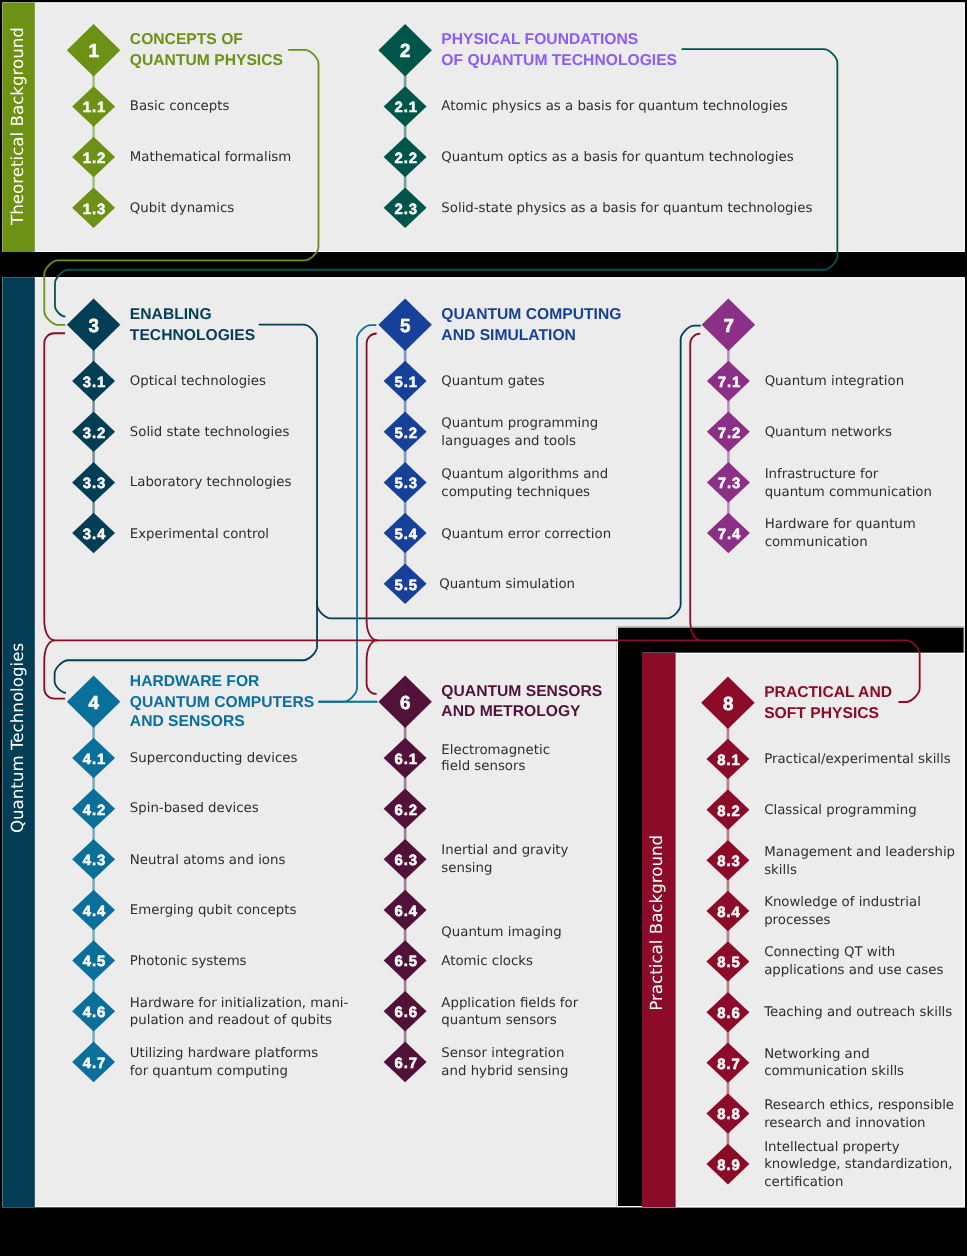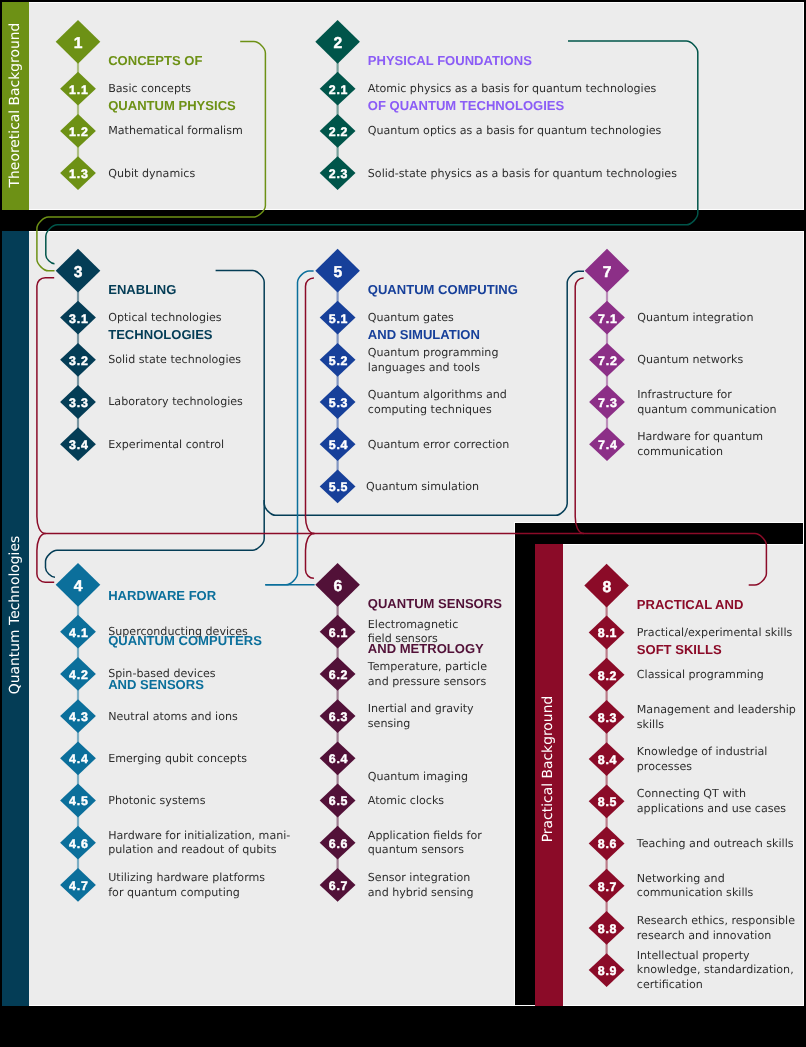--- a/index.html
+++ b/index.html
@@ -4,21 +4,21 @@
 <title>Quantum Technology Competence Framework</title>
 <style>
 html,body{margin:0;padding:0;background:#000;}
 body{width:806px;height:1047px;overflow:hidden;font-family:"DejaVu Sans",sans-serif;-webkit-font-smoothing:antialiased;text-rendering:geometricPrecision;}
 #root{position:relative;width:806px;height:1047px;background:#000;}
 .panel{position:absolute;background:#ececec;box-sizing:border-box;border:1px solid #fdfdfd;}
 .band{position:absolute;overflow:hidden;}
 .band>span{position:absolute;left:50%;top:50%;transform:translate(-50%,-50%) rotate(-90deg);white-space:nowrap;color:#fff;font-size:13.9px;line-height:1;}
 svg.layer{position:absolute;left:0;top:0;width:806px;height:1047px;overflow:visible;}
 .sec-title{position:absolute;font-family:"Liberation Sans",sans-serif;font-weight:700;font-size:13.05px;line-height:16.4px;white-space:nowrap;}
-.sec-title span{display:block;margin-top:28px;}
+.sec-title span{display:block;}
 .item-text{position:absolute;font-size:11.1px;line-height:14.8px;color:#2e2e2e;white-space:nowrap;}
 .item-text span{display:block;}
 text.dnum{font-family:"Liberation Sans",sans-serif;font-weight:700;fill:#fff;text-anchor:middle;dominant-baseline:central;paint-order:stroke;stroke:#fff;stroke-width:0.45px;stroke-linejoin:round;}
 text.dnum.main{font-size:15.7px;}
 text.dnum.sub{font-size:12.4px;letter-spacing:0.8px;}
 </style>
 </head>
 <body>
 
 <div id="root">
@@ -390,24 +390,20 @@
       <span>Quantum simulation</span>
     </div>
   <div class="sec-title" style="left:367.8px;top:568.4px;color:#521138">
       <span>QUANTUM SENSORS</span>
       <span>AND METROLOGY</span>
     </div>
   <div class="item-text" style="left:367.8px;top:617.7px">
       <span>Electromagnetic</span>
       <span>field sensors</span>
     </div>
-  <div class="item-text" style="left:367.8px;top:659.9px">
-      <span>Temperature, particle</span>
-      <span>and pressure sensors</span>
-    </div>
   <div class="item-text" style="left:367.8px;top:702.1px">
       <span>Inertial and gravity</span>
       <span>sensing</span>
     </div>
   <div class="item-text" style="left:367.8px;top:770px">
       <span>Quantum imaging</span>
     </div>
   <div class="item-text" style="left:367.8px;top:793.9px">
       <span>Atomic clocks</span>
     </div>
@@ -428,21 +424,21 @@
   <div class="item-text" style="left:637.2px;top:388.0px">
       <span>Infrastructure for</span>
       <span>quantum communication</span>
     </div>
   <div class="item-text" style="left:637.2px;top:430.2px">
       <span>Hardware for quantum</span>
       <span>communication</span>
     </div>
   <div class="sec-title" style="left:636.8px;top:569.2px;color:#8b0b28">
       <span>PRACTICAL AND</span>
-      <span>SOFT SKILLS</span>
+      <span>SOFT PHYSICS</span>
     </div>
   <div class="item-text" style="left:636.8px;top:625.9px">
       <span>Practical/experimental skills</span>
     </div>
   <div class="item-text" style="left:636.8px;top:668.1px">
       <span>Classical programming</span>
     </div>
   <div class="item-text" style="left:636.8px;top:702.9px">
       <span>Management and leadership</span>
       <span>skills</span>

